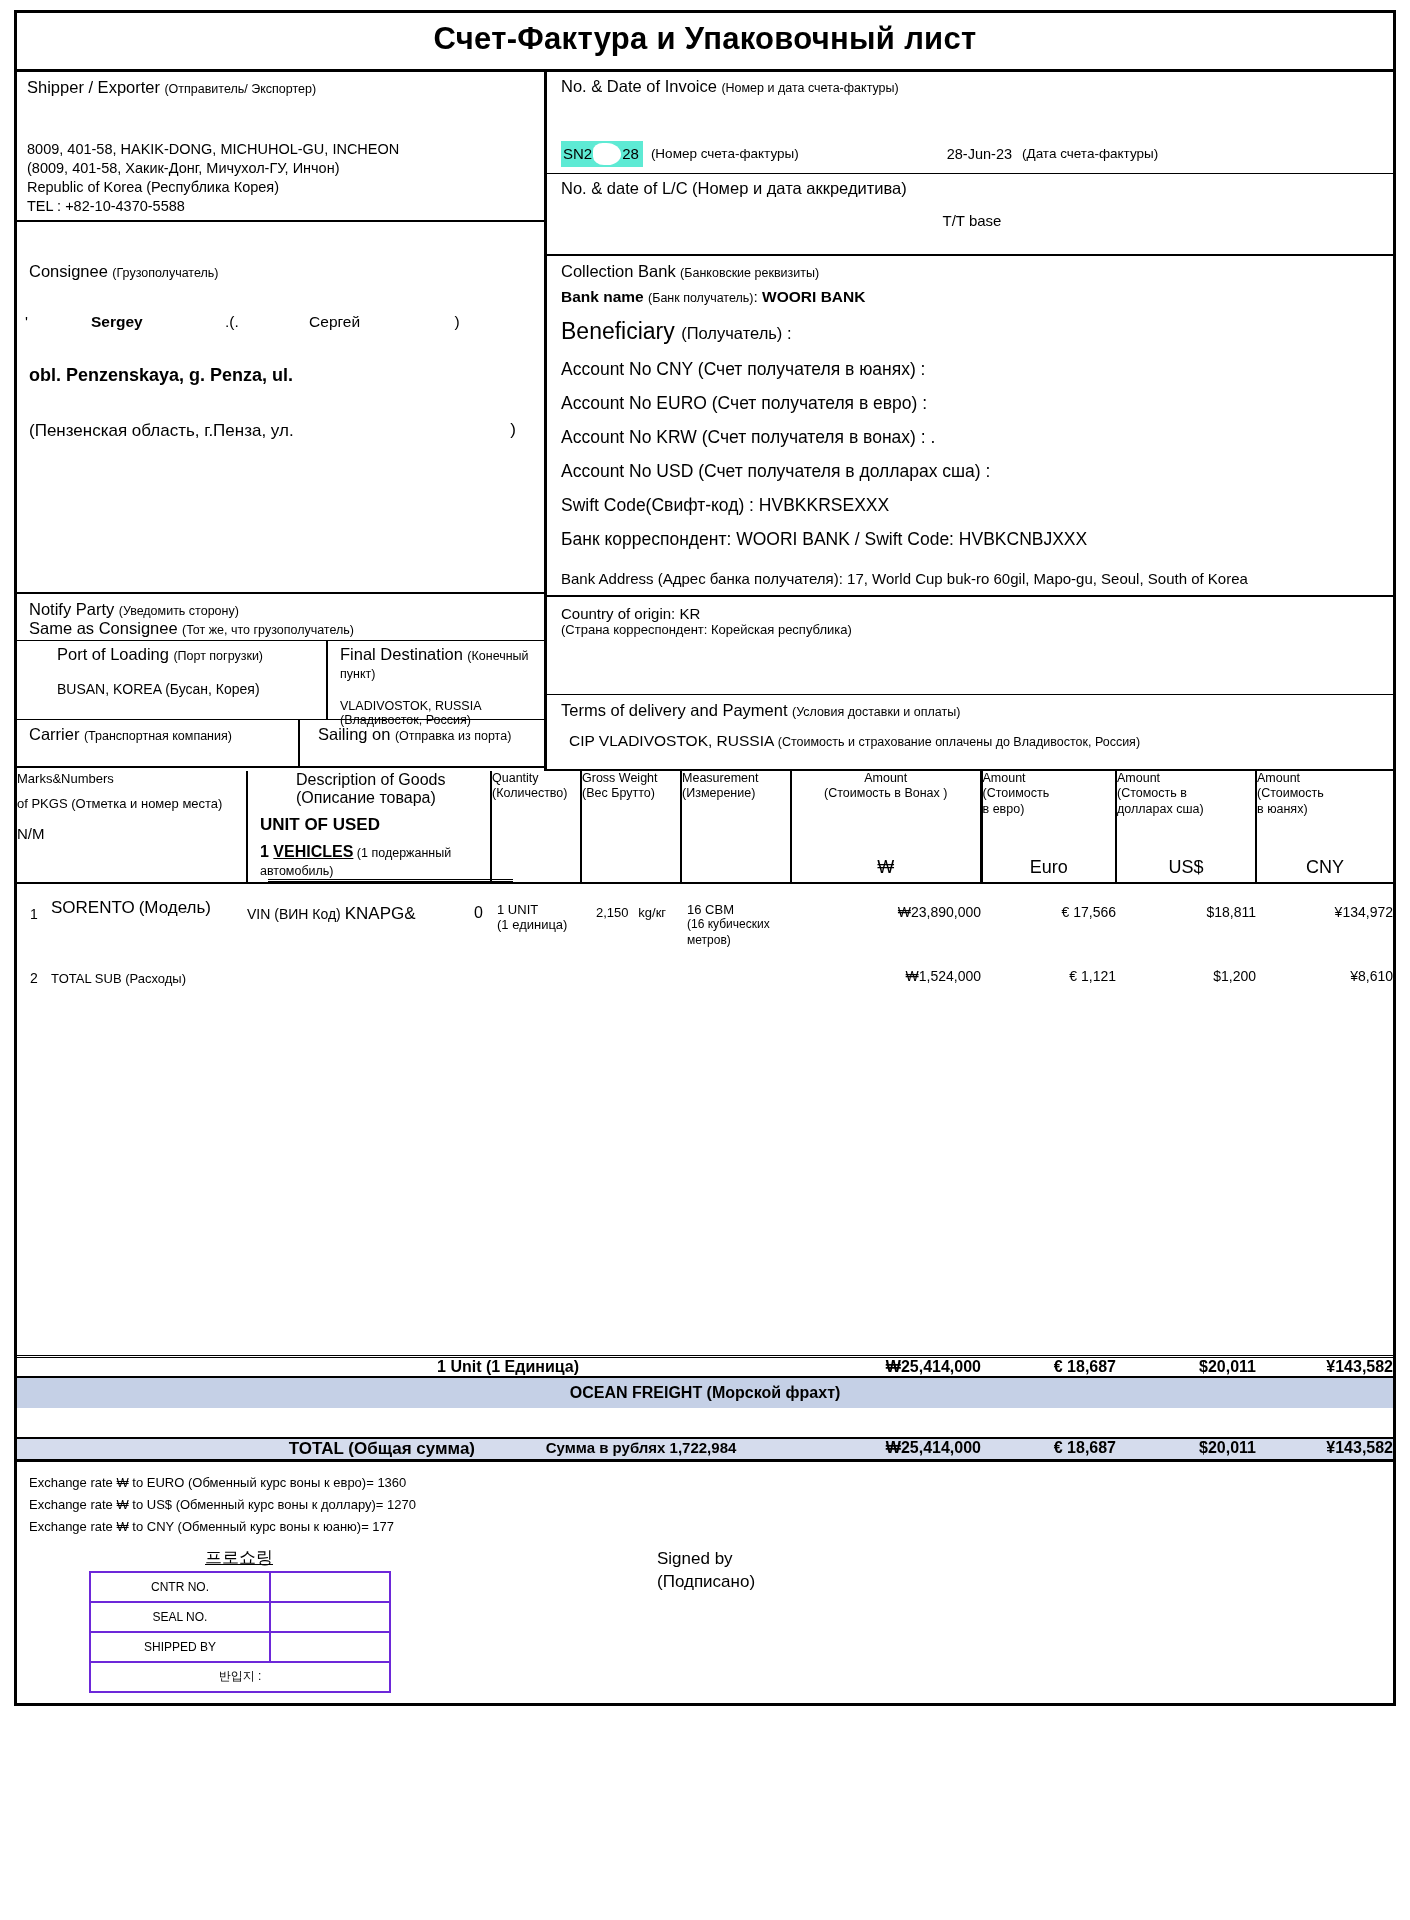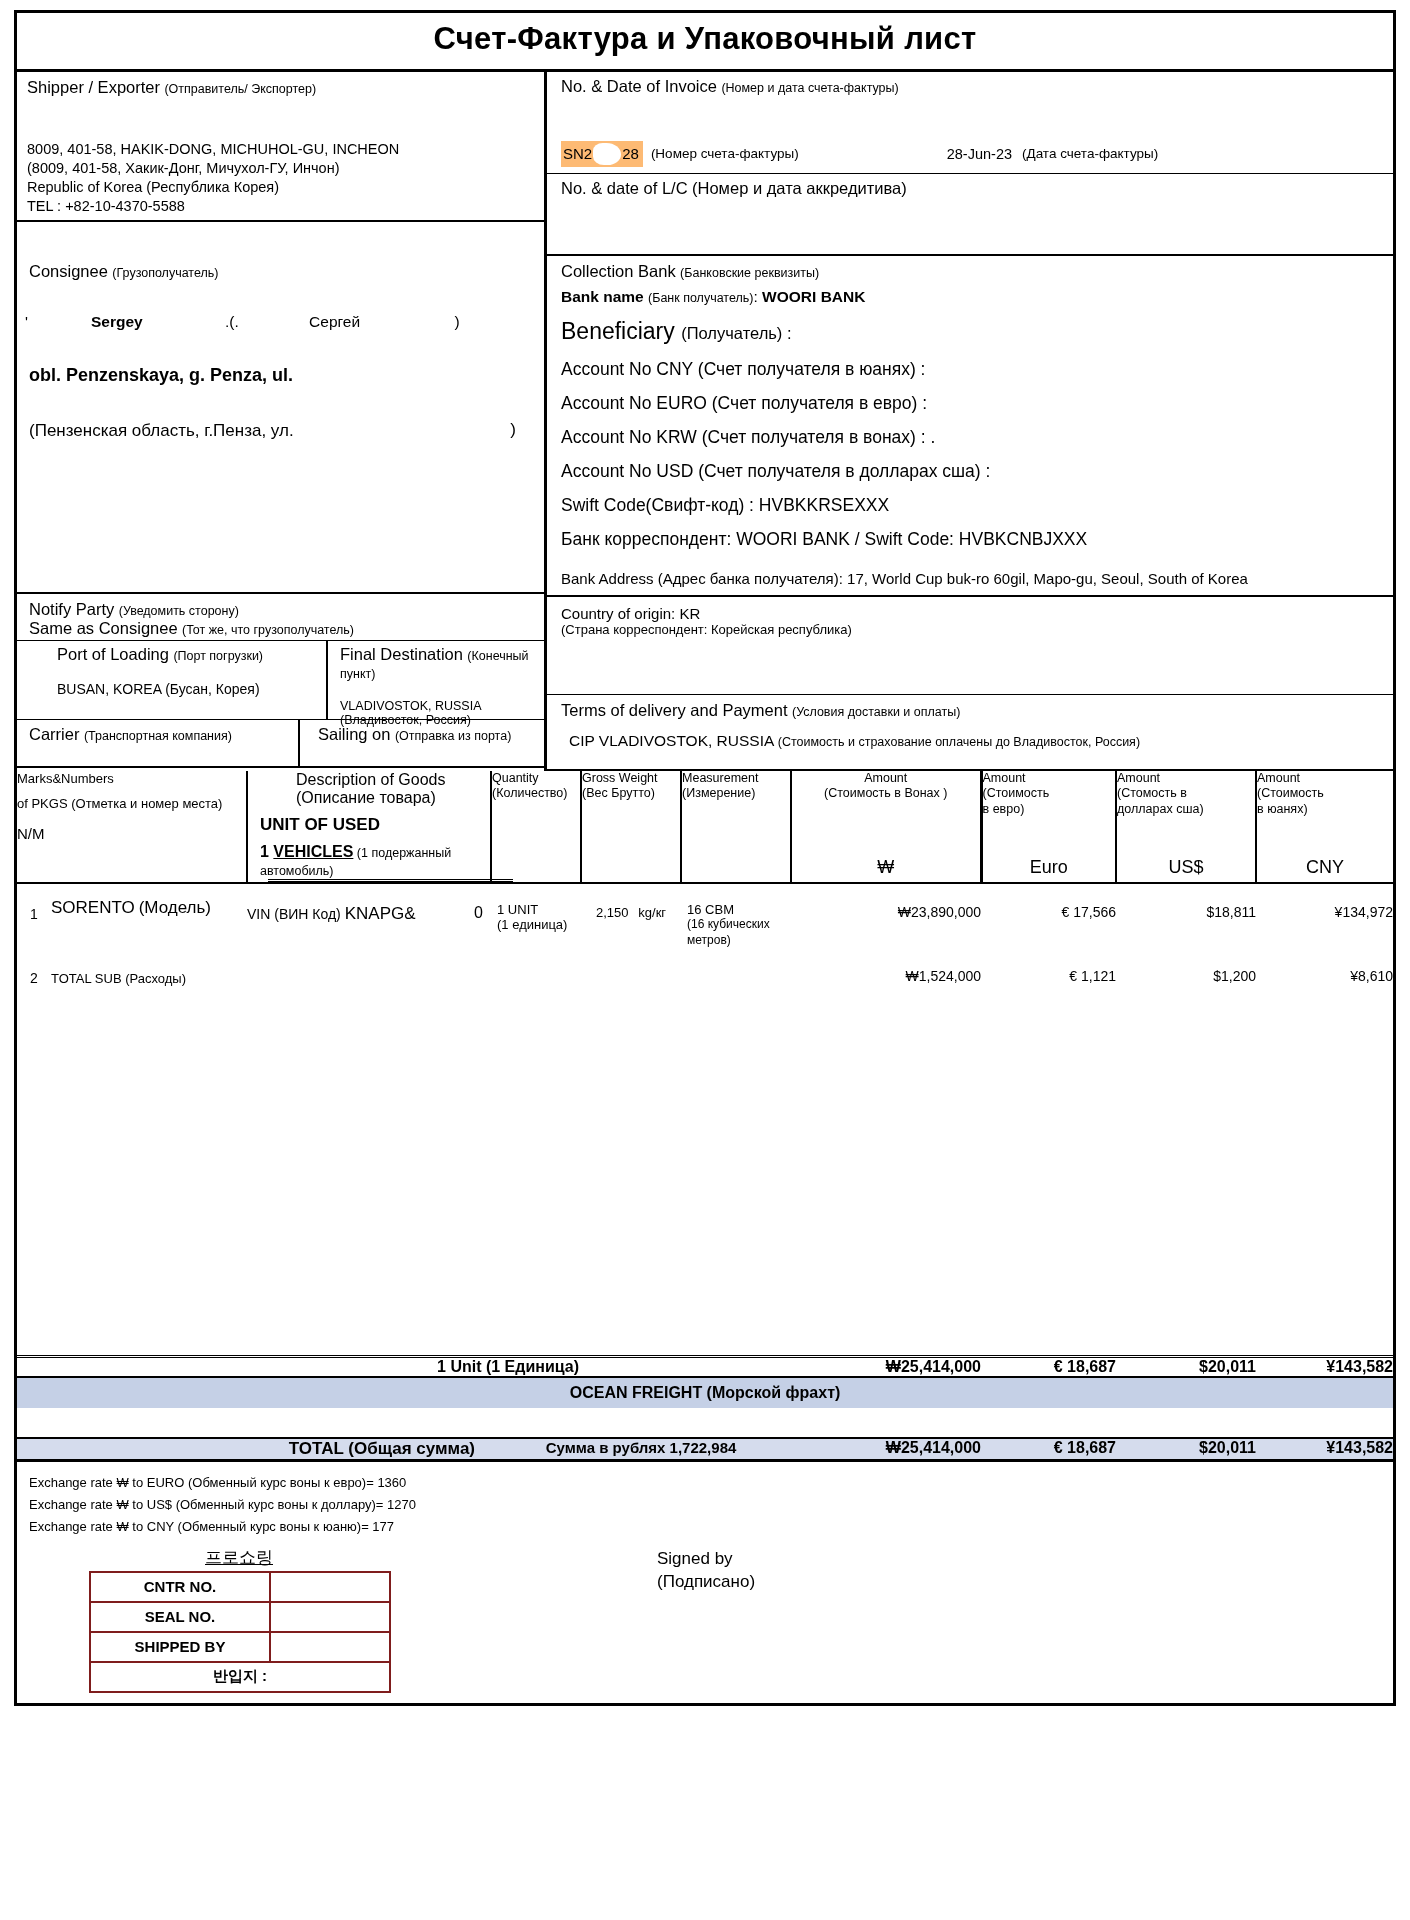--- a/index.html
+++ b/index.html
@@ -56,21 +56,21 @@
   .shipper-addr {
     position: absolute; left: 10px; bottom: 4px;
     font-size: 14.5px; line-height: 1.32;
   }
   .inv-box { height: 62px; padding: 5px 10px 0 14px; }
   .inv-num-row {
     display: flex; align-items: center;
     padding: 0 10px 0 14px; height: 40px;
   }
   .inv-num-hl {
-    background: #fdba74;
+    background: #5eead4;
     padding: 2px 4px 2px 2px;
     font-size: 15px;
     position: relative;
     min-width: 76px;
   }
   .inv-num-hl .mask {
     display: inline-block;
     background: #fff;
     width: 28px; height: 22px;
     border-radius: 40% 60% 55% 45%;
@@ -169,24 +169,24 @@
     padding: 6px 0;
   }
   .total-band { background: #d5dced; }
 
   
   .footer { padding: 6px 10px 10px 12px; position: relative; min-height: 244px; }
   .ex-line { font-size: 13px; margin: 7px 0; }
   .prosho { text-align: center; font-size: 17px; margin: 12px 0 2px 0; width: 300px; margin-left: 60px; text-decoration: underline; }
   table.cntr { border-collapse: collapse; margin-left: 60px; }
   table.cntr td {
-    border: 2px solid #7f1d1d;
+    border: 2px solid #6d28d9;
     height: 30px;
-    font-size: 15px;
-    font-weight: bold;
+    font-size: 12px;
+    font-weight: normal;
     text-align: center;
     padding: 2px 6px;
   }
   table.cntr td.val { width: 120px; }
   table.cntr td.lbl-c { width: 180px; }
   .signed {
     position: absolute; left: 640px; top: 86px;
     font-size: 17px; line-height: 1.35;
   }
 </style>
@@ -223,20 +223,21 @@
       </div>
       <div class="inv-num-row bb1">
         <span class="inv-num-hl"><span>SN2</span><span class="mask"></span><span>28</span></span>
         <span class="inv-num-cap">(Номер счета-фактуры)</span>
         <span class="inv-date">28-Jun-23</span>
         <span class="inv-date-cap">(Дата счета-фактуры)</span>
       </div>
       <div class="lc-box bb">
         <span class="lbl">No. &amp; date of L/C</span>
         <span class="lbl">(Номер и дата аккредитива)</span>
+        <div class="lc-val">T/T base</div>
       </div>
     </div>
   </div>
 
   <div class="row">
     <div class="col-left">
       <div class="consignee-box bb">
         <span class="lbl">Consignee</span>
         <span class="lbl-ru">(Грузополучатель)</span>
         <div class="consignee-name">

